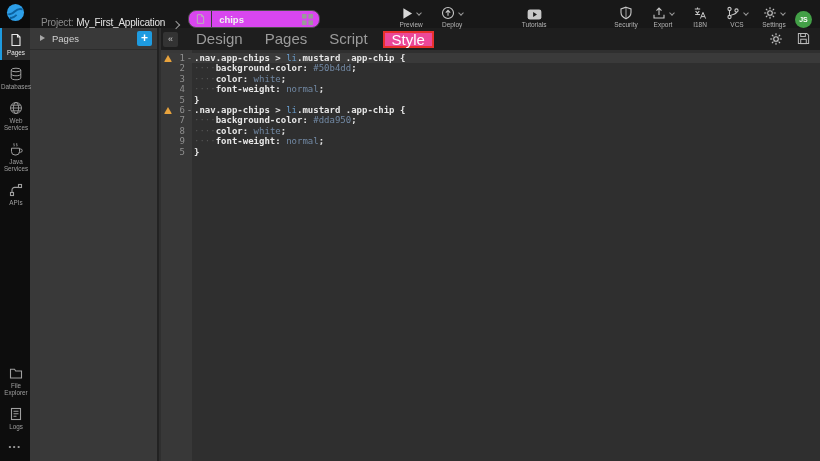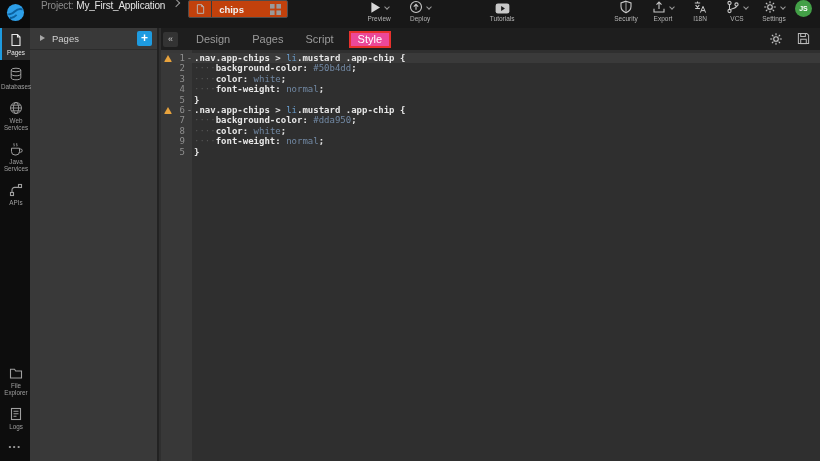--- a/index.html
+++ b/index.html
@@ -6,28 +6,28 @@
     --accent:#1e9be0; --warn:#e8a33d; --ann:#e8312d;
     --tk-val:#7188a3; --tk-tag:#6a9fcf; --avatar:#43a047;
   }
   *{box-sizing:border-box;margin:0;padding:0}
   body{width:820px;height:461px;overflow:hidden;background:#2f2f2f;
        font-family:"Liberation Sans",sans-serif;-webkit-font-smoothing:antialiased}
   .app{position:relative;width:820px;height:461px;background:#2f2f2f}
 
   
   .topbar{position:absolute;top:0;left:0;right:0;height:28px;background:#181818;
-          display:flex;align-items:flex-start;z-index:5}
+          display:flex;align-items:flex-end;z-index:5}
   .logo-box{width:30px;height:28px;background:#0b0b0b;display:flex;align-items:center;justify-content:center;flex:none}
   .project{margin-left:11px;font-size:10px;letter-spacing:-0.2px;white-space:nowrap}
   .proj-label{color:#8b8b8b}
   .proj-name{color:#e4e4e4;margin-left:3px}
   .bc-chev{width:6px;height:6px;border-top:1.5px solid #9a9a9a;border-right:1.5px solid #9a9a9a;
            transform:rotate(45deg);margin:0 9px 0 8px;flex:none}
-  .file-tab{width:100px;height:18px;background:#c2410c;border:1px solid #4c4c4c;border-radius:2px;
+  .file-tab{width:132px;height:18px;background:#d946ef;border:1px solid #4c4c4c;border-radius:8px;
             display:flex;align-items:center;flex:none}
   .ft-icon{width:23px;height:100%;display:flex;align-items:center;justify-content:center;
            border-right:1px solid #3a3a3a}
   .ft-label{flex:1;color:#f2f2f2;font-size:9.5px;font-weight:bold;padding-left:7px}
   .ft-grid{margin-right:6px;display:flex}
 
   .tb-left{display:flex;margin-left:78px;gap:15px}
   .tb-mid{display:flex;margin-left:56px}
   .tb-spacer{flex:1}
   .tb-right{display:flex;gap:11px;margin-right:8px}
@@ -62,21 +62,21 @@
   .p-label{flex:1}
   .p-add{width:15px;height:15px;background:var(--accent);border:none;border-radius:2px;color:#fff;
          font-size:12px;line-height:13px;font-weight:bold;text-align:center;padding:0;flex:none;cursor:pointer}
 
   
   .editor{position:absolute;top:28px;left:161px;right:0;bottom:0;display:flex;flex-direction:column}
   .tabbar{height:22px;background:#1e1e1e;display:flex;align-items:center;flex:none}
   .collapse{width:15px;height:15px;background:#333;border:none;color:#c3c3c3;font-size:9px;
             line-height:14px;text-align:center;margin:0 7px 0 2px;border-radius:2px;padding:0;flex:none}
   .tabs{display:flex;align-items:center;height:22px}
-  .tab{padding:0 11px;font-size:11px;color:#9b9b9b;height:22px;line-height:22px}
+  .tab{padding:0 11px;font-size:15px;color:#9b9b9b;height:22px;line-height:22px}
   .tab.active{background:#ec4899;color:#fff;height:17px;line-height:13px;padding:0 7px;margin:0 4px;
               border:2px solid var(--ann)}
   .tab-actions{margin-left:auto;display:flex;gap:14px;margin-right:10px}
   .tab-actions .icon{display:flex}
 
   
   .code{flex:1;background:#2f2f2f;font-family:"DejaVu Sans Mono",monospace;font-size:9px;
         padding-top:3px;position:relative;overflow:hidden}
   .code::before{content:"";position:absolute;left:0;top:0;bottom:0;width:31px;background:#383838}
   .code-row{display:flex;height:10.4px;line-height:10.5px;position:relative}

